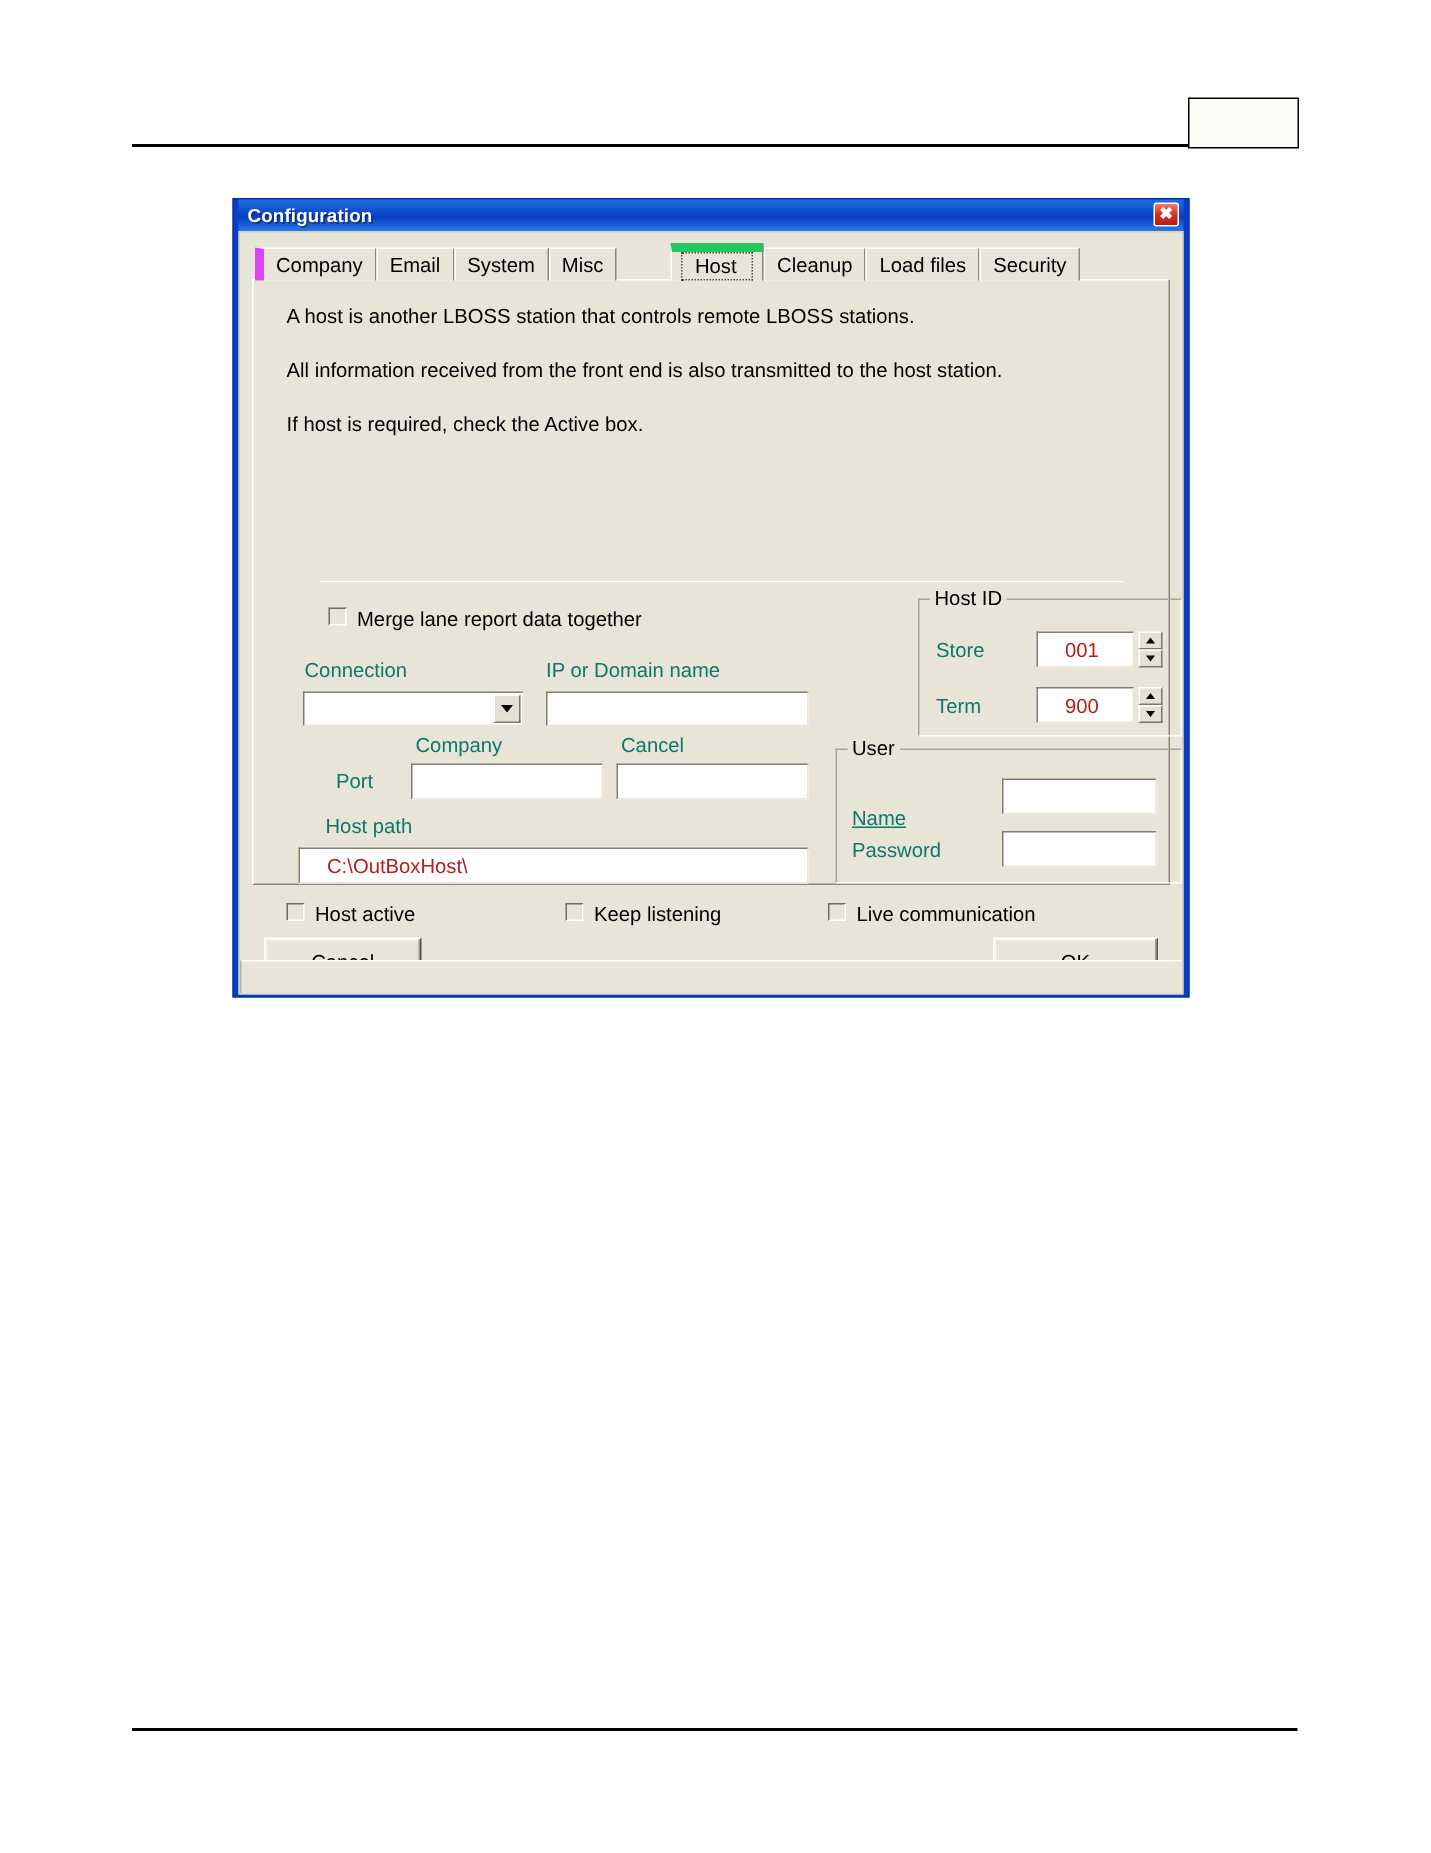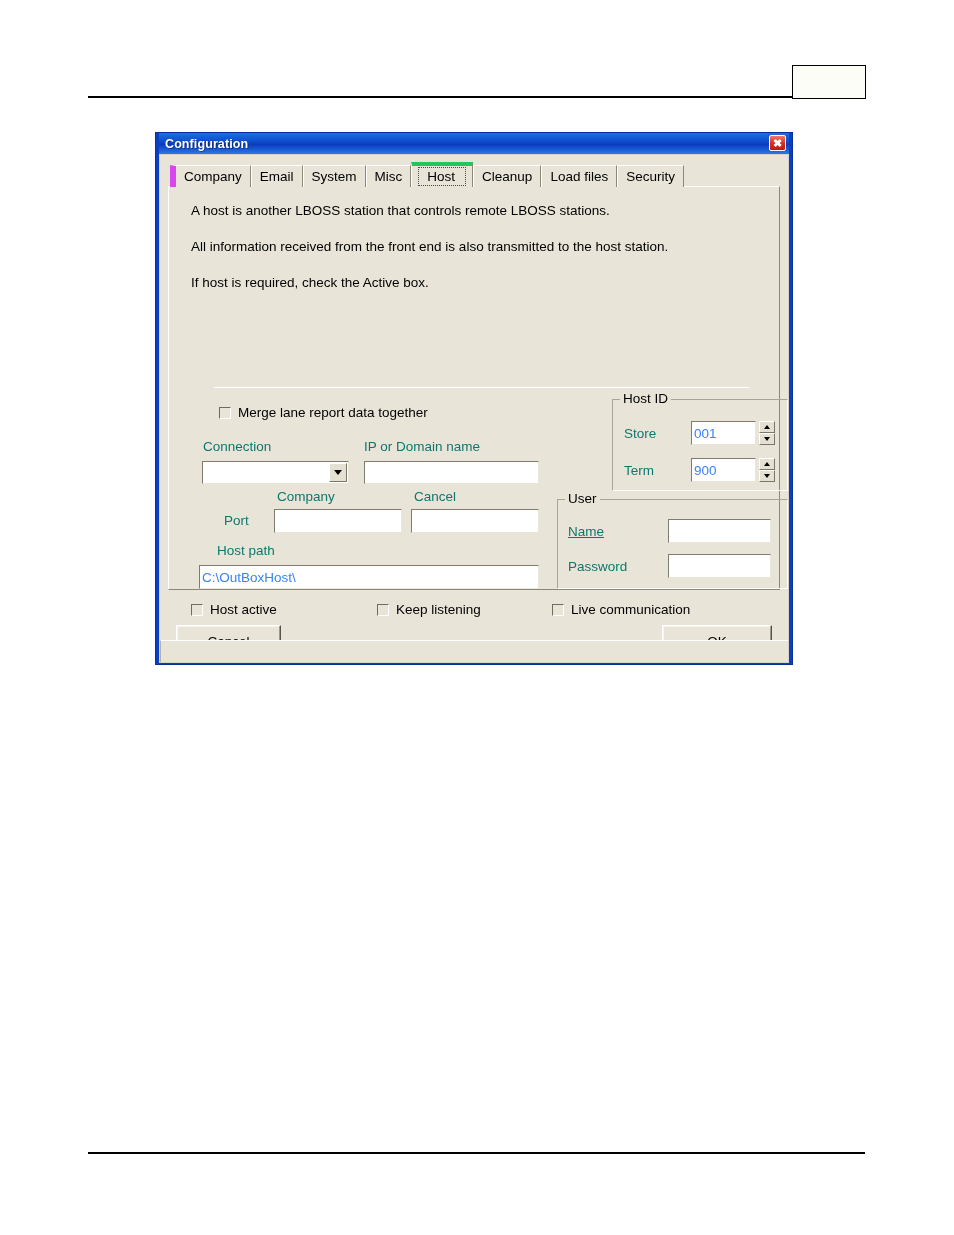--- a/index.html
+++ b/index.html
@@ -123,25 +123,26 @@
     font-size: 13.5px;
     color: #000000;
     white-space: nowrap;
     margin-right: 0px;
   }
   .tab.first { border-left: 6px solid #d946ef; }
   .tab.selected {
     height: 25px;
     background: #e8e5d8;
     border-left: 1px solid #ffffff;
-    border-top: 4px solid #22c55e;
+    border-top: 6px solid #22c55e;
     border-right: 1px solid #8c8878;
     position: relative;
     z-index: 5;
     padding: 0 6px;
+    margin-left: 36px;
   }
   .tab.selected .tab-inner {
     border: 1px dotted #4a4a4a;
     padding: 1px 10px 1px 8px;
     display: block;
   }
 
   
   .tabpage {
     position: relative;
@@ -182,31 +183,31 @@
     white-space: nowrap;
   }
   .field {
     position: absolute;
     background: #ffffff;
     border-top: 1px solid #7f7c6d;
     border-left: 1px solid #7f7c6d;
     border-right: 1px solid #e9e6d9;
     border-bottom: 1px solid #e9e6d9;
     font-size: 13.5px;
-    color: #3b82f6;
-    padding: 1px 2px;
+    color: #b91c1c;
+    padding: 1px 18px;
     display: flex;
     align-items: center;
     overflow: hidden;
     white-space: nowrap;
   }
   .chk {
     position: absolute;
     display: flex;
-    align-items: center;
+    align-items: flex-start;
     font-size: 13.5px;
     color: #000000;
     white-space: nowrap;
   }
   .chk .box {
     width: 12px;
     height: 12px;
     background: #e8e5d8;
     border-top: 1px solid #6f6c5e;
     border-left: 1px solid #6f6c5e;
@@ -420,21 +421,21 @@
                 <span class="tri-up"></span>
               </div>
             <div>
                 <span class="tri-dn-sm"></span>
               </div>
           </div>
         </div>
 
         <div class="group" style="left:388px; top:312px; width:231px; height:90px;">
           <span class="glabel">User</span>
-          <div class="lbl" style="left:10px; top:24px;text-decoration:underline;">Name</div>
+          <div class="lbl" style="left:10px; top:38px;text-decoration:underline;">Name</div>
           <div class="field" style="left:110px; top:19px; width:103px; height:24px;"></div>
           <div class="lbl" style="left:10px; top:59px;">Password</div>
           <div class="field" style="left:110px; top:54px; width:103px; height:24px;"></div>
         </div>
 
         <div class="chk" style="left:22px; top:415px;">
           <span class="box"></span>
           <span>Host active</span>
         </div>
         <div class="chk" style="left:208px; top:415px;">

